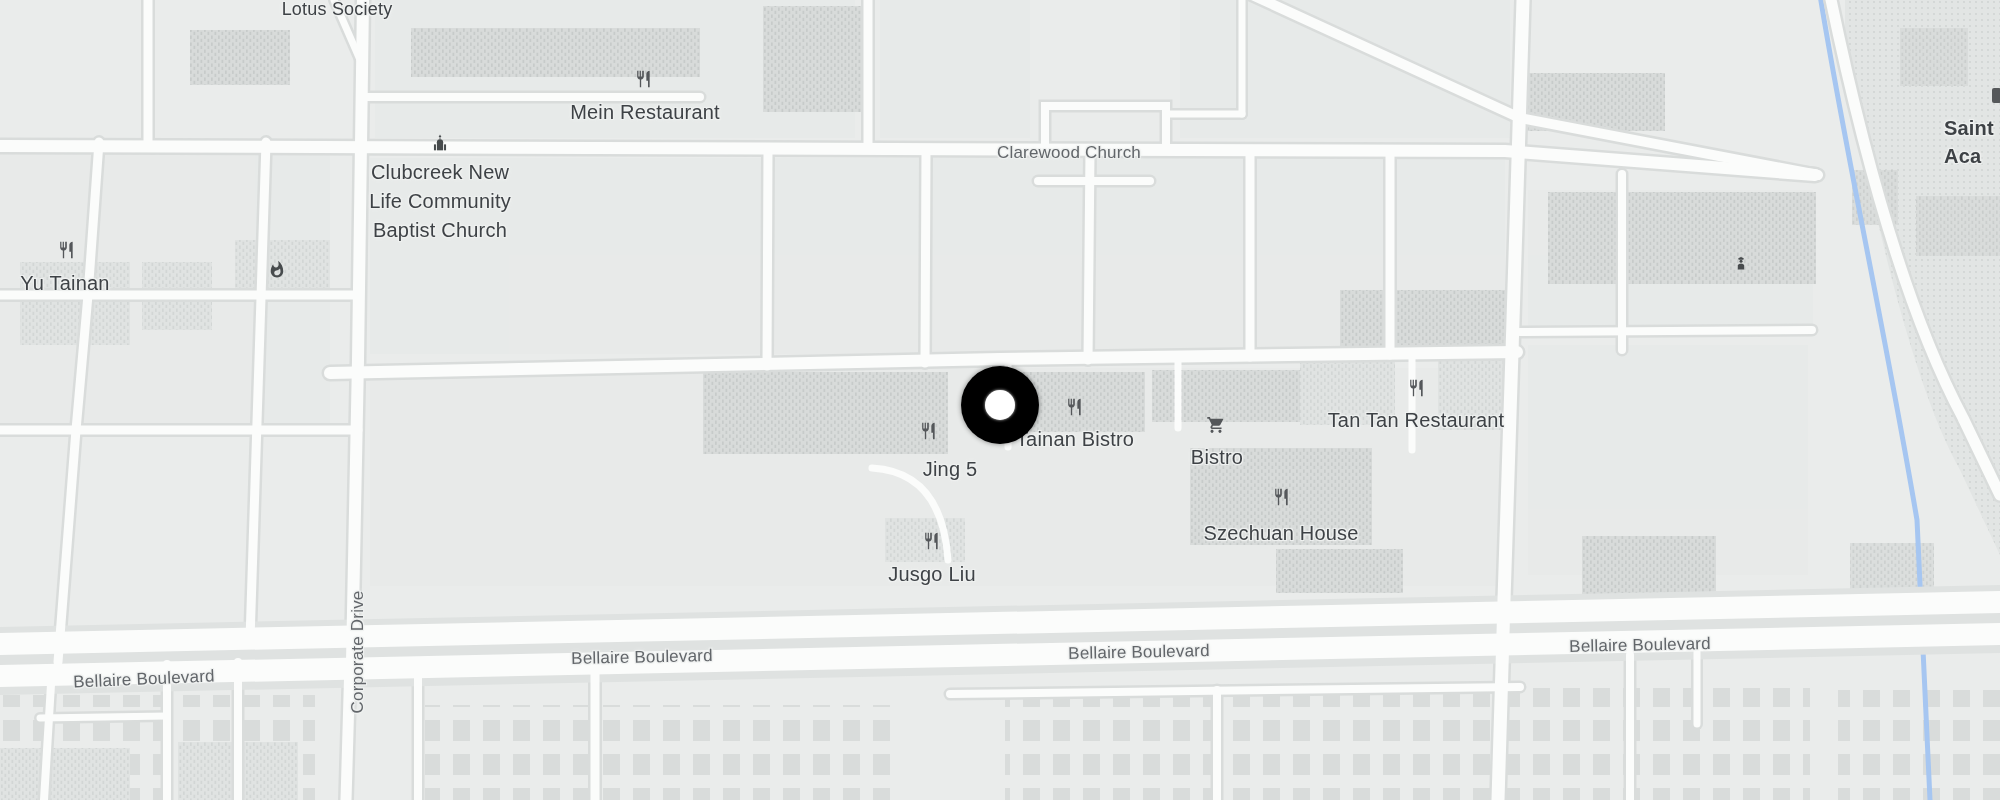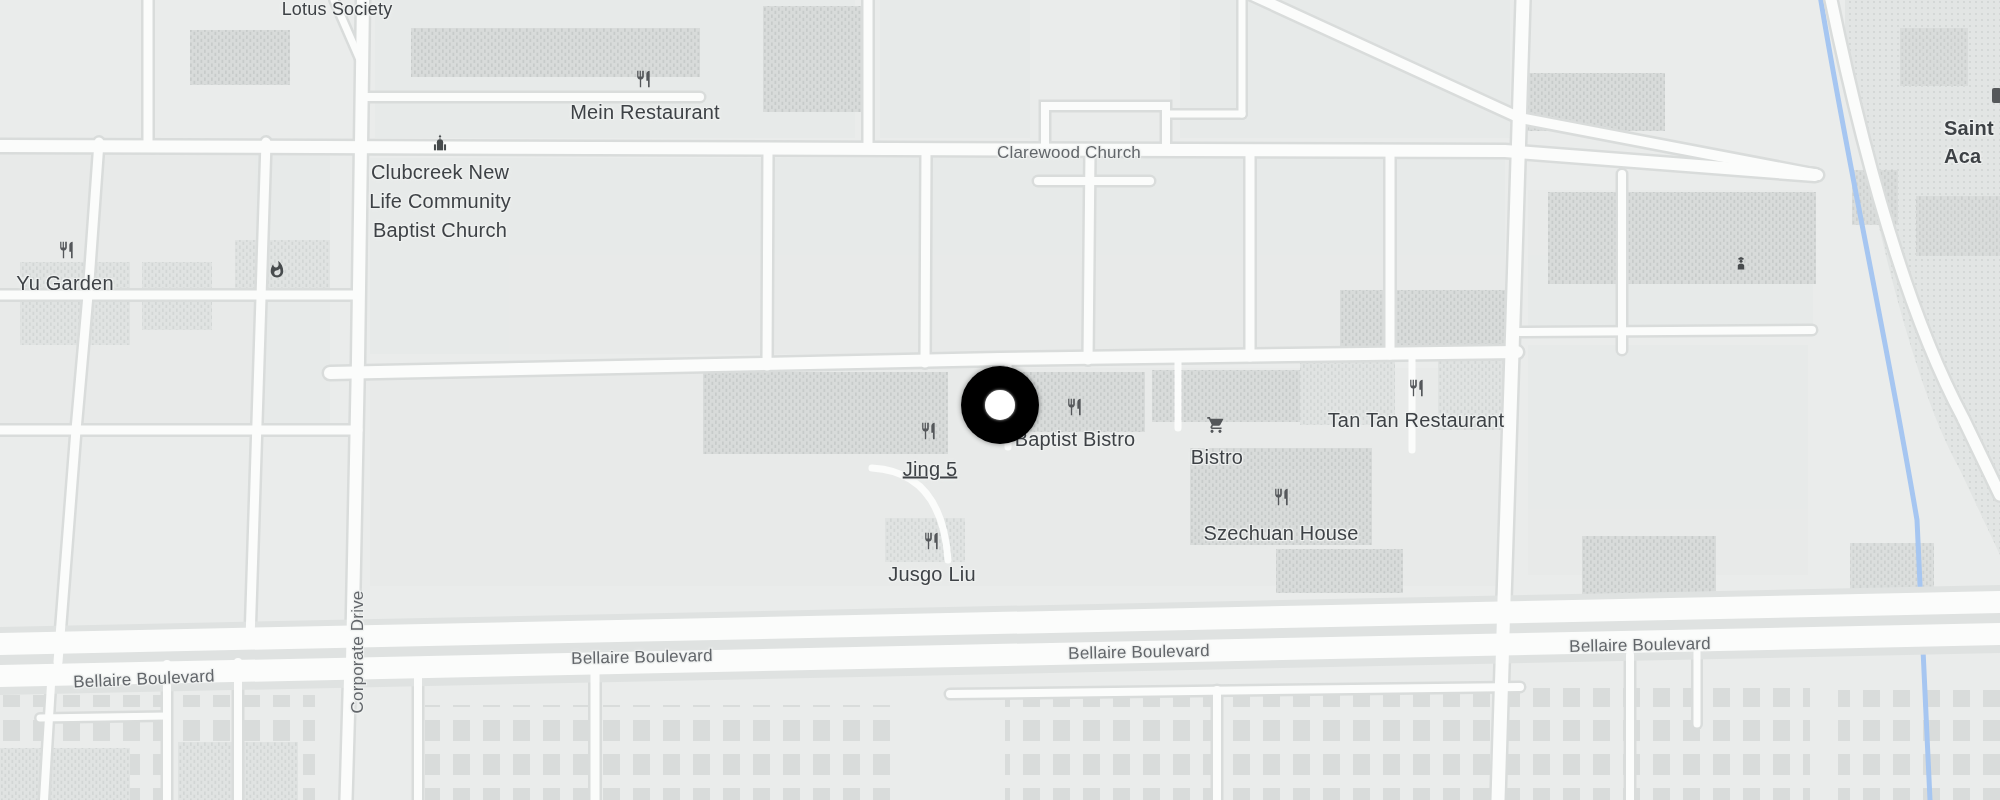--- a/index.html
+++ b/index.html
@@ -299,23 +299,23 @@
       </svg>
     </span>
 
   <span class="clip-ico" style="left:1992px;top:88px"></span>
 
   <div class="lbl big" style="left: 337px; top: 9px;">Lotus Society</div>
   <div class="lbl" style="left: 645px; top: 112px;">Mein Restaurant</div>
   <div class="lbl" style="left: 440px; top: 201px; text-align: center;">Clubcreek New
 Life Community
 Baptist Church</div>
-  <div class="lbl" style="left: 65px; top: 283px;">Yu Garden</div>
-  <div class="lbl" style="left: 1075px; top: 439px;">Baptist Bistro</div>
-  <div class="lbl" style="left: 930px; top: 469px; text-decoration: underline;">Jing 5</div>
+  <div class="lbl" style="left: 65px; top: 283px;">Yu Tainan</div>
+  <div class="lbl" style="left: 1075px; top: 439px;">Tainan Bistro</div>
+  <div class="lbl" style="left: 950px; top: 469px;">Jing 5</div>
   <div class="lbl" style="left: 1217px; top: 457px;">Bistro</div>
   <div class="lbl" style="left: 1416px; top: 420px;">Tan Tan Restaurant</div>
   <div class="lbl" style="left: 1281px; top: 533px;">Szechuan House</div>
   <div class="lbl" style="left: 932px; top: 574px;">Jusgo Liu</div>
   <div class="lbl edge" style="left: 1944px; top: 142px;">Saint
 Aca</div>
 
   <div class="lbl street" style="left: 1069px; top: 152px;">Clarewood Church</div>
   <div class="lbl street vert" style="left: 357px; top: 652px;">Corporate Drive</div>
   <div class="lbl street tilt-more" style="left: 144px; top: 679px;">Bellaire Boulevard</div>

